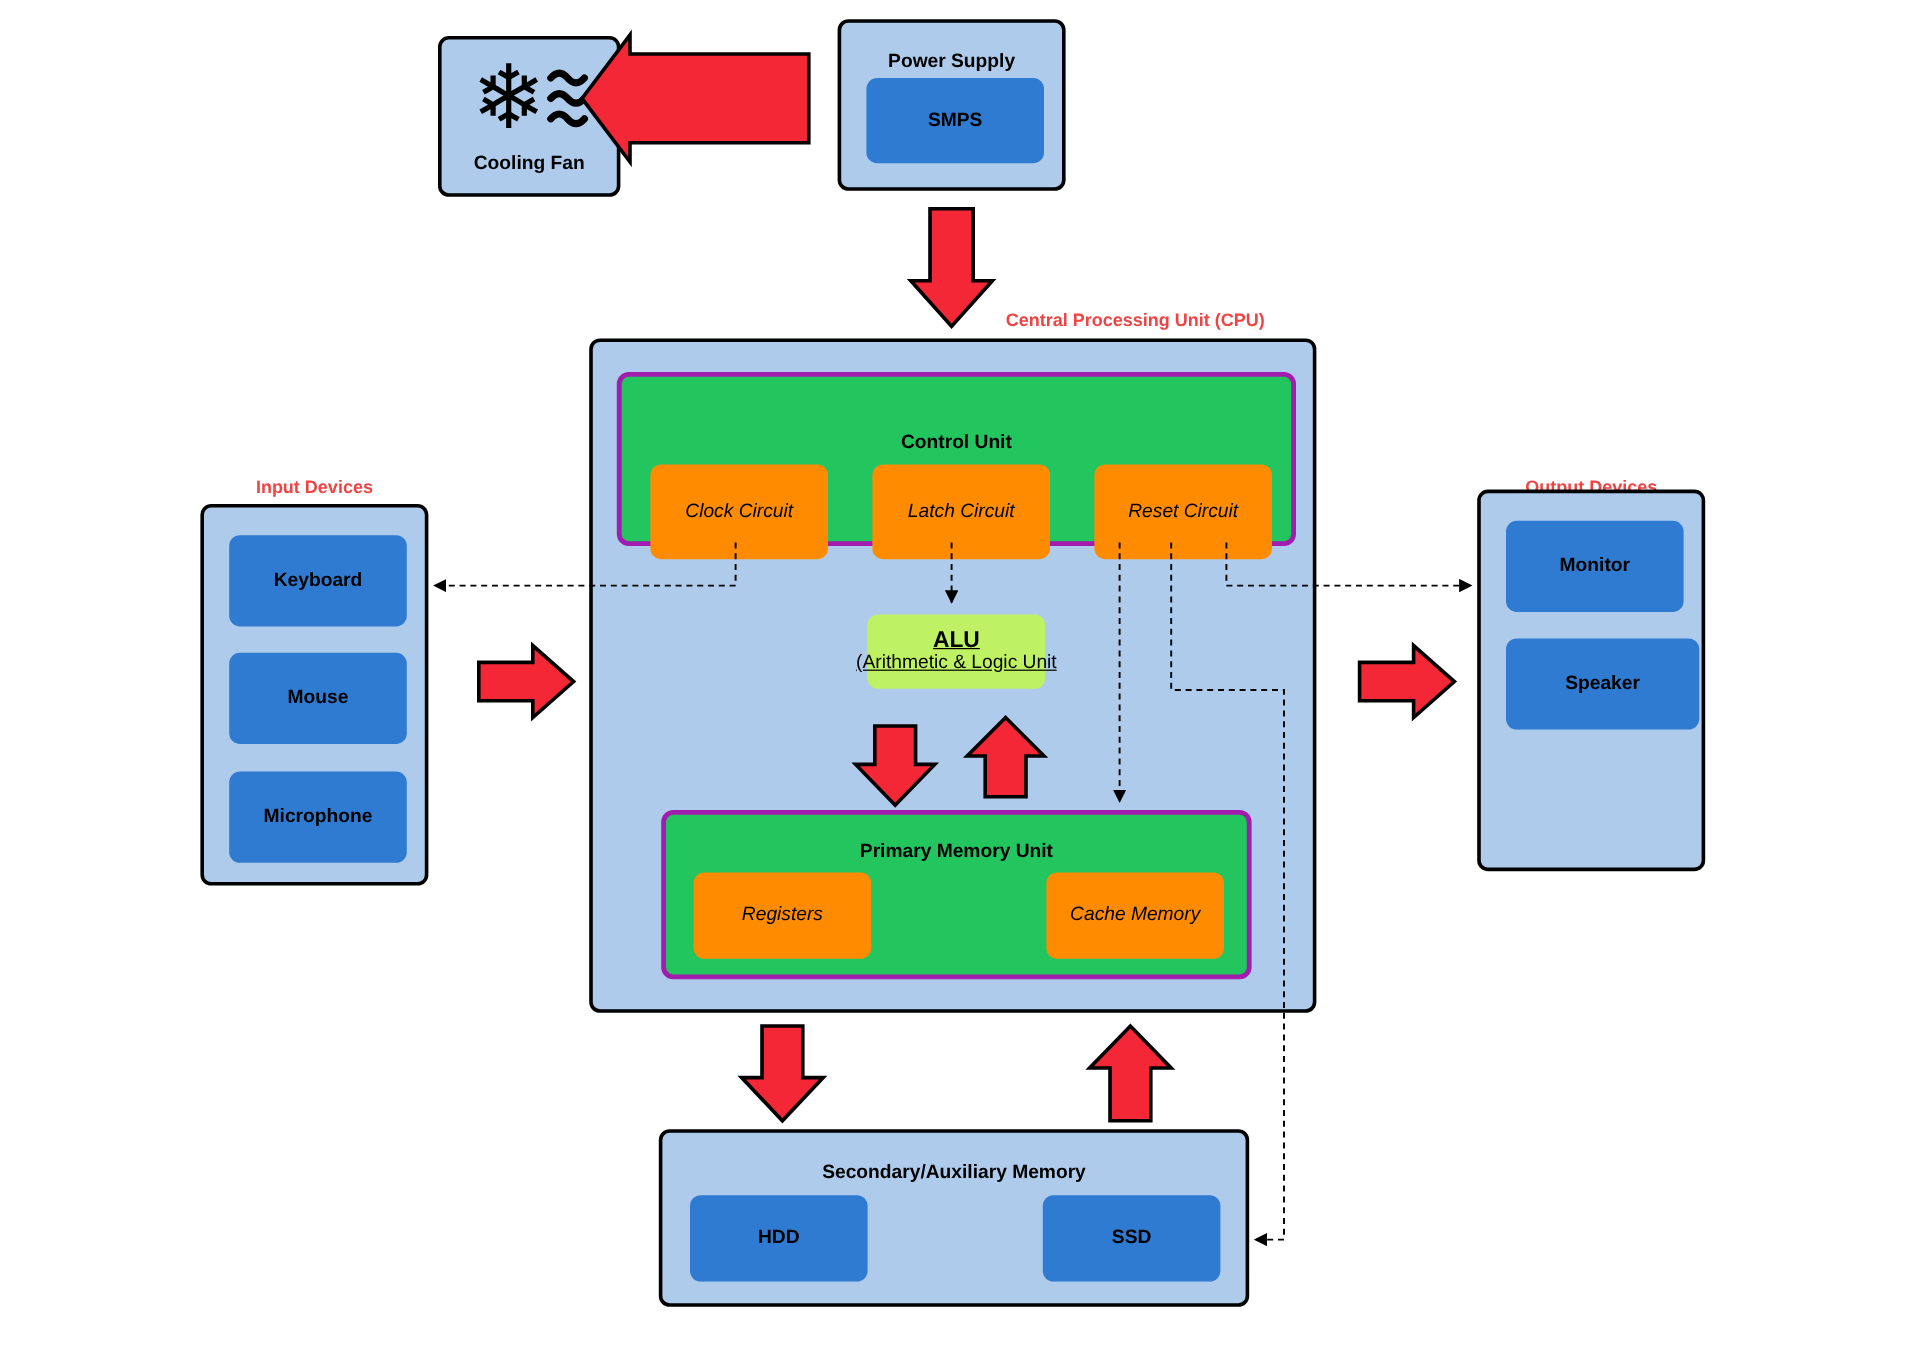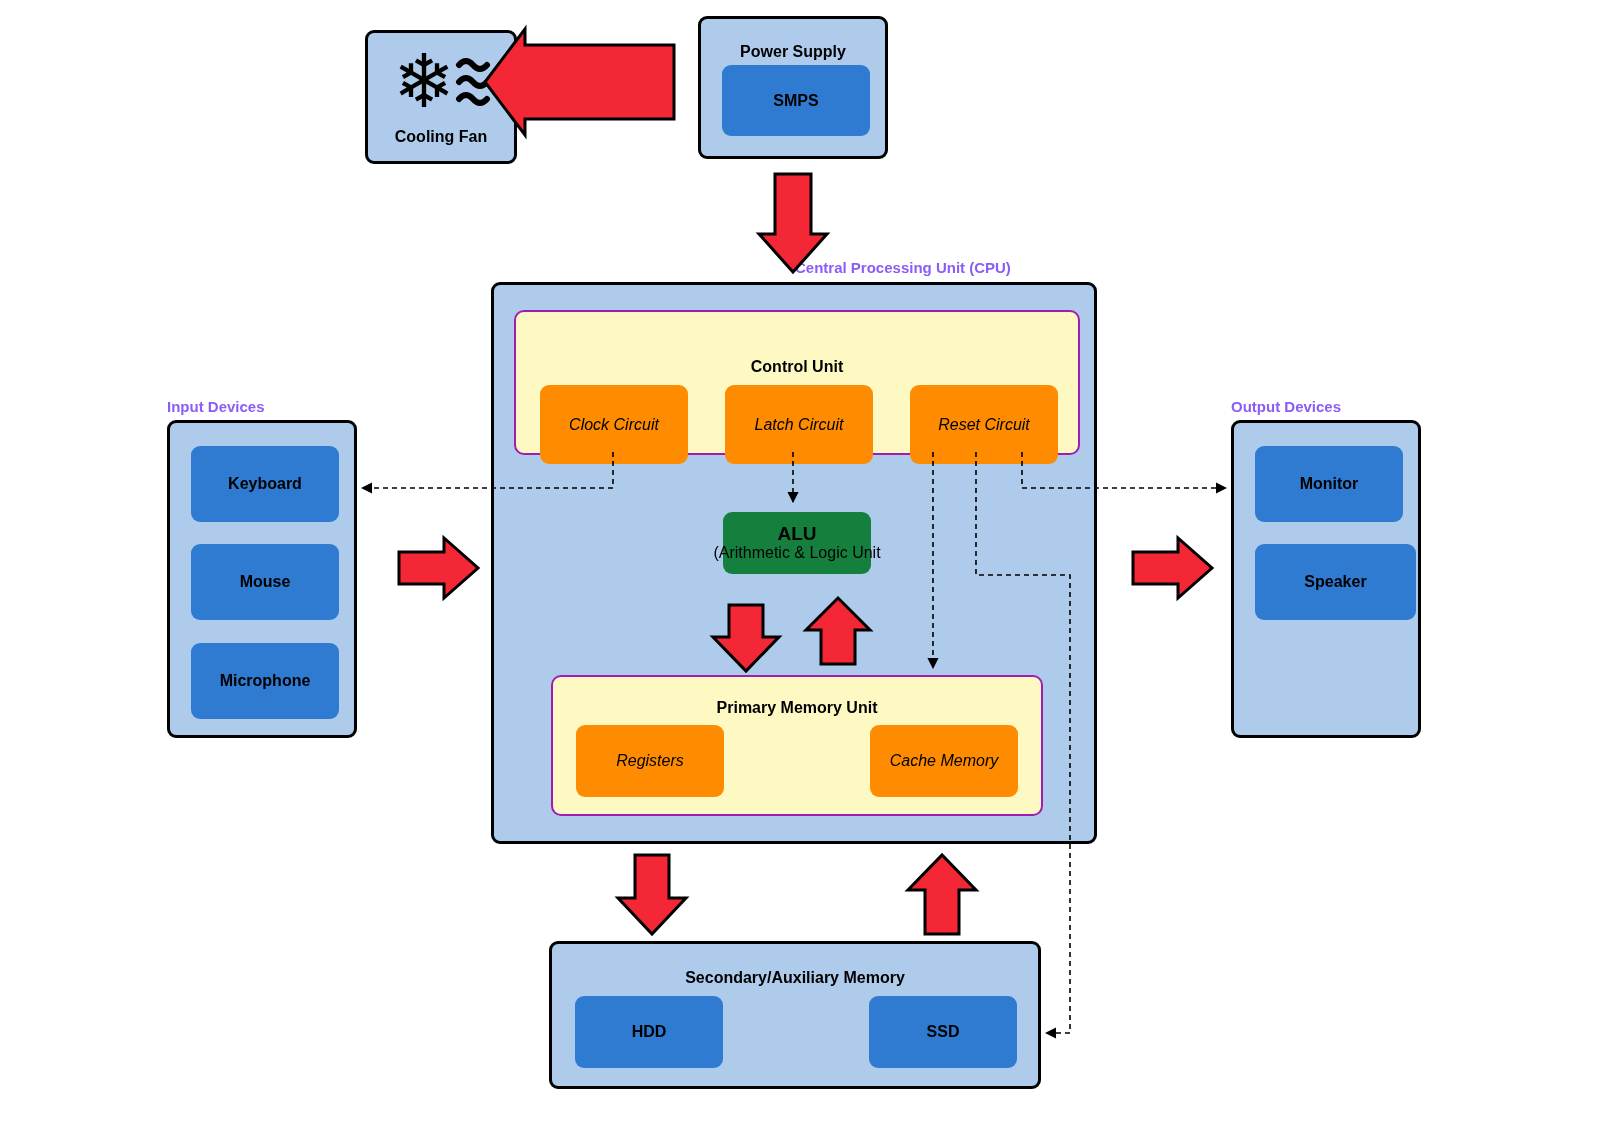--- a/index.html
+++ b/index.html
@@ -22,23 +22,23 @@
     position: absolute;
     box-sizing: border-box;
     border: 3px solid #000000;
     border-radius: 9px;
     background: #AECBEB;
   }
   .grp-title {
     position: absolute;
     font-weight: bold;
     font-size: 15px;
-    color: #8b5cf6;
+    color: #ef4444;
     white-space: nowrap;
-    text-align: left;
+    text-align: center;
   }
   .inner-title {
     position: absolute;
     left: 0;
     right: 0;
     font-weight: bold;
     font-size: 16px;
     color: #000;
     text-align: center;
   }
@@ -51,36 +51,37 @@
     justify-content: center;
     font-size: 16px;
     color: #000000;
     text-align: center;
   }
   .chip-blue   { background: #2E7BD1; font-weight: bold; }
   .chip-orange { background: #FF8C00; font-style: italic; }
   .white-panel {
     position: absolute;
     box-sizing: border-box;
-    background: #fef9c3;
-    border: 2px solid #a21caf;
+    background: #22c55e;
+    border: 4px solid #a21caf;
     border-radius: 10px;
   }
   .alu {
     position: absolute;
     box-sizing: border-box;
-    background: #15803d;
+    background: #bef264;
     border-radius: 9px;
     display: flex;
     flex-direction: column;
     align-items: center;
     justify-content: center;
     color: #000;
     overflow: visible;
     white-space: nowrap;
+    text-decoration: underline;
   }
   .alu-main { font-size: 19px; font-weight: bold; line-height: 1.05; }
   .alu-sub  { font-size: 16px; line-height: 1.1; }
   svg.overlay {
     position: absolute;
     left: 0;
     top: 0;
     width: 1602px;
     height: 1128px;
     pointer-events: none;
@@ -144,21 +145,21 @@
   <div class="grp-title" style="left:167px; top:398px; width:190px;">Input Devices</div>
 
   <div class="node" style="left:167px; top:420px; width:190px; height:318px;">
     <div class="chip chip-blue" style="left:21px; top:23px; width:148px; height:76px;">Keyboard</div>
     <div class="chip chip-blue" style="left:21px; top:121px; width:148px; height:76px;">Mouse</div>
     <div class="chip chip-blue" style="left:21px; top:220px; width:148px; height:76px;">Microphone</div>
   </div>
 
   <div class="grp-title" style="left:1231px; top:398px; width:190px;">Output Devices</div>
 
-  <div class="node" style="left:1231px; top:420px; width:190px; height:318px;">
+  <div class="node" style="left:1231px; top:408px; width:190px; height:318px;">
     <div class="chip chip-blue" style="left:21px; top:23px; width:148px; height:76px;">Monitor</div>
     <div class="chip chip-blue" style="left:21px; top:121px; width:161px; height:76px;">Speaker</div>
   </div>
 
   <div class="node" style="left:549px; top:941px; width:492px; height:148px;padding-left:44px;">
     <div class="inner-title" style="top:25px;">Secondary/Auxiliary Memory</div>
     <div class="chip chip-blue" style="left:23px; top:52px; width:148px; height:72px;">HDD</div>
     <div class="chip chip-blue" style="left:317px; top:52px; width:148px; height:72px;">SSD</div>
   </div>
 

